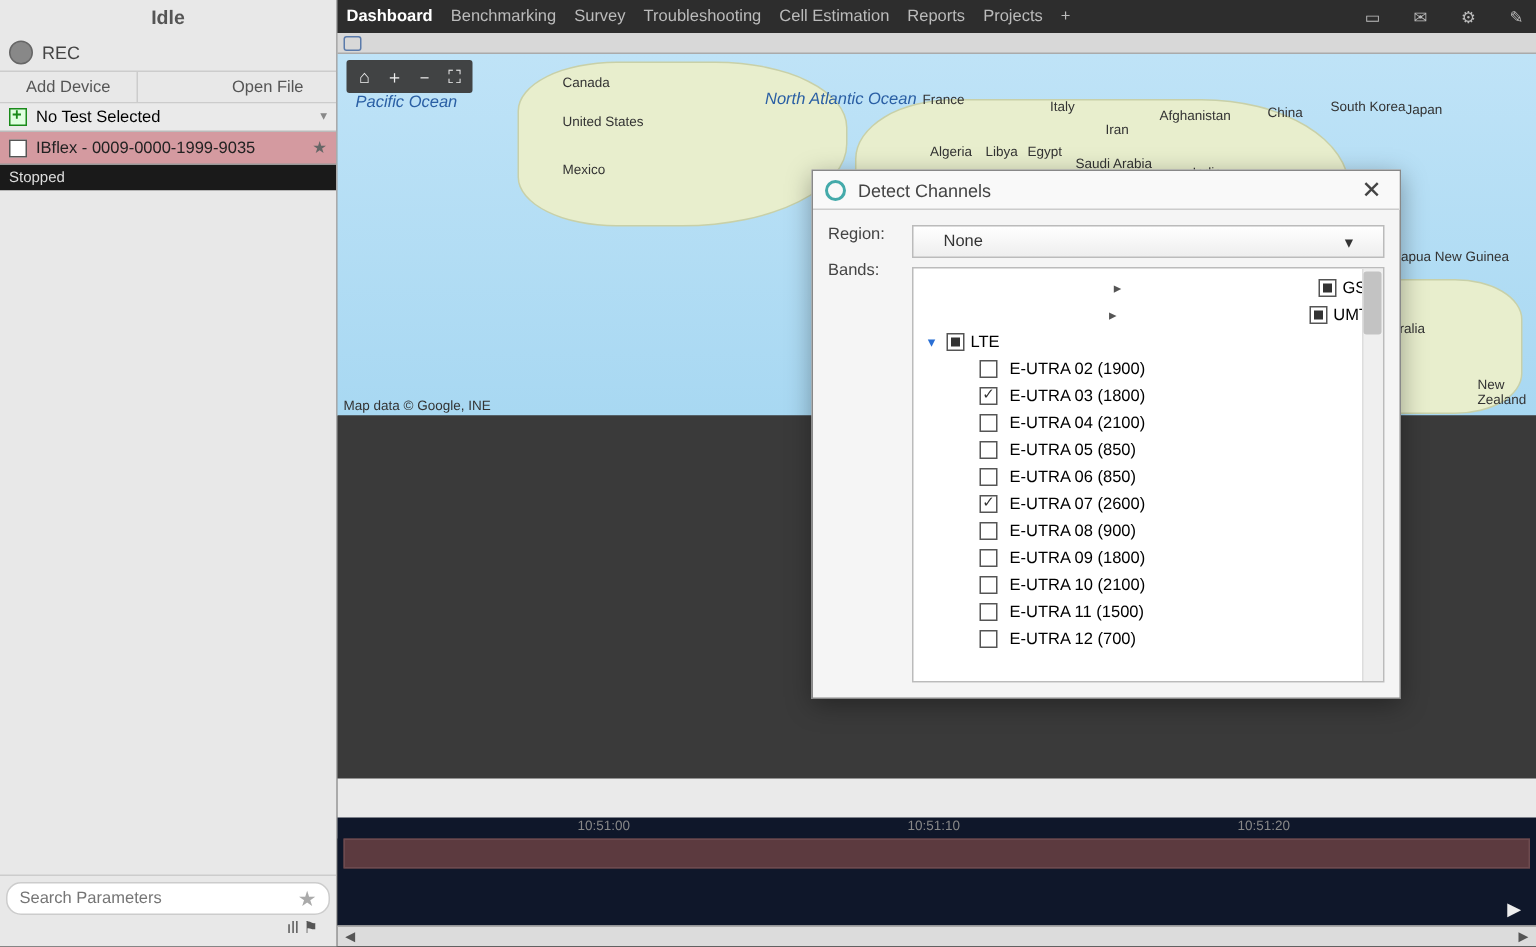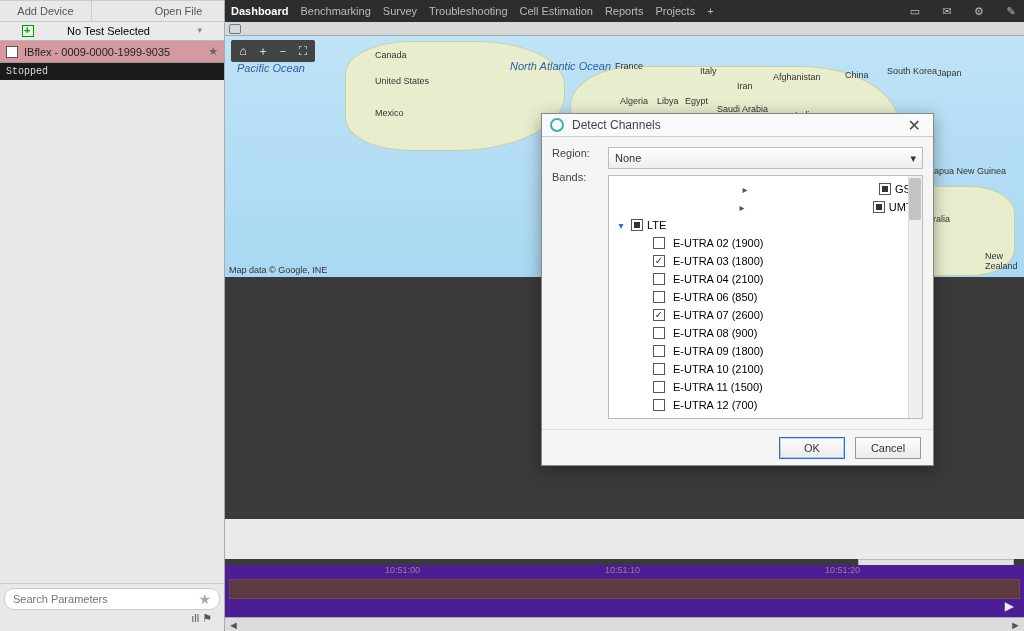--- a/index.html
+++ b/index.html
@@ -8,28 +8,28 @@
 
   
   .left { width:225px; background:#e8e8e8; display:flex; flex-direction:column; border-right:1px solid #aaa; }
   .left-title { text-align:center; font-weight:bold; font-size:13px; padding:4px 0; color:#555;}
   .rec-row { display:flex; align-items:center; padding:4px 6px; gap:6px; }
   .rec-dot { width:16px; height:16px; border-radius:50%; background:#888; border:1px solid #666;}
   .rec-label { font-size:12px; color:#444;}
   .btn-row { display:flex; border-top:1px solid #ccc; border-bottom:1px solid #ccc;gap:41px;}
   .btn-row .half { flex:1; text-align:center; padding:4px 0; font-size:11px; color:#555; border-right:1px solid #ccc; cursor:pointer;}
   .btn-row .half:last-child{ border-right:none;}
-  .notest { display:flex; align-items:flex-start; padding:3px 22px; background:#eaeaea; border-bottom:1px solid #bbb;gap:27px;}
+  .notest { display:flex; align-items:flex-start; padding:3px 6px; background:#eaeaea; border-bottom:1px solid #bbb;}
   .notest .sq { width:12px; height:12px; border:1px solid #1a8a1a; background:#e0ffe0; margin-right:6px; position:relative;}
   .notest .sq:before{content:"+"; position:absolute; left:1px; top:-2px; color:#1a8a1a; font-weight:bold;}
   .notest .subarrow{ margin-left:auto; color:#888; font-size:9px;}
   .device-row { display:flex; align-items:center; padding:4px 6px; background:#d49aa0; color:#222; border-bottom:1px solid #999; gap:6px;}
   .device-row .dicon{ width:12px; height:12px; border:1px solid #555; background:#fff;}
   .device-row .dstar{ margin-left:auto; color:#666;}
-  .status-row { padding:3px 6px; background:#1a1a1a; color:#ddd; font-size:10px;font-family:Liberation Mono, monospace;}
+  .status-row { padding:3px 6px; background:#1a1a1a; color:#ddd; font-size:10px;}
   .left-fill { flex:1; background:#e8e8e8;}
   .left-footer { background:#e8e8e8; padding:4px; border-top:1px solid #ccc;}
   .search-pill { display:flex; align-items:center; background:#fff; border:1px solid #ccc; border-radius:10px; padding:2px 8px;}
   .search-pill input { border:none; outline:none; flex:1; font-size:11px; background:transparent;}
   .search-pill .star { color:#aaa; margin-left:6px; font-size:14px;}
   .signal-bar { text-align:right; padding:2px 8px; color:#555;}
 
   
   .right { flex:1; display:flex; flex-direction:column; position:relative; }
   .titlebar { height:22px; background:#2d2d2d; color:#bbb; display:flex; align-items:center; padding:0 6px; gap:12px; font-size:11px;}
@@ -48,35 +48,35 @@
   .map-attr { position:absolute; bottom:2px; left:4px; font-size:9px; color:#333;}
   .land { position:absolute; background:#e8eecd; border:1px solid #c8d0a8;}
   .country-lbl{ position:absolute; font-size:9px; color:#333;}
 
   .dark-panel { flex:1; background:#3a3a3a; position:relative;}
   .pill-row { position:absolute; top:0; left:0; right:0; height:22px; display:flex; align-items:center; color:#999; font-size:10px; gap:14px; padding-left:480px;}
   .view-chooser { position:absolute; bottom:26px; right:10px; height:46px; background:#e0e0e0; border:1px solid #bbb; display:flex; align-items:center; padding:4px 8px; gap:20px;}
   .vchoice { display:flex; flex-direction:column; align-items:center; font-size:10px; color:#333; gap:2px; cursor:pointer;}
   .vchoice .ic{ width:20px; height:18px; border:1px solid #888; background:#fff;}
   .white-strip { position:absolute; bottom:72px; left:0; right:0; height:40px; background:#eaeaea;}
-  .timeline { position:absolute; bottom:14px; left:0; right:0; height:52px; background:#4c1d95;}
+  .timeline { position:absolute; bottom:14px; left:0; right:0; height:72px; background:#0f172a;}
   .timeline .tick { position:absolute; top:0; font-size:9px; color:#888;}
   .timeline .bar { position:absolute; left:4px; right:4px; top:14px; height:20px; background:#5c3a3f; border:1px solid #6d4a4f;}
   .timeline .play { position:absolute; right:10px; bottom:4px; color:#eee; font-size:12px;}
   .hscroll { position:absolute; bottom:0; left:0; right:0; height:14px; background:#dcdcdc; border-top:1px solid #aaa; display:flex; align-items:center; justify-content:space-between; padding:0 3px; color:#555;}
 
   
   .modal { position:absolute; left:316px; top:113px; width:393px; height:353px; background:#f5f5f5; border:1px solid #888; box-shadow:0 4px 16px rgba(0,0,0,.35); display:flex; flex-direction:column;}
   .modal-title { height:26px; display:flex; align-items:center; padding:0 8px; border-bottom:1px solid #ccc; background:#f9f9f9; font-size:12px; color:#444;}
   .modal-title .mico { width:14px; height:14px; border-radius:50%; border:2px solid #4aa; margin-right:8px;}
   .modal-title .close{ margin-left:auto; font-size:16px; color:#444; cursor:pointer; padding:0 4px;}
   .modal-body { flex:1; display:flex; padding:10px; gap:6px;}
   .mlabels { width:50px; display:flex; flex-direction:column; gap:8px; color:#444;}
   .mcontent { flex:1; display:flex; flex-direction:column; gap:6px;}
-  .region-sel { height:22px; border:1px solid #bbb; background: linear-gradient(#fff,#eee); display:flex; align-items:center; padding:0 6px; color:#333; justify-content:space-between; cursor:pointer;}
+  .region-sel { height:22px; border:1px solid #bbb; background: linear-gradient(#fff,#eee); display:flex; align-items:center; padding:0 20px; color:#333; justify-content:space-between; cursor:pointer;}
   .tree-box { flex:1; border:1px solid #bbb; background:#fff; overflow-y:auto; padding:4px 2px; position:relative;}
   .tree-scroll-track { position:absolute; right:0; top:0; bottom:0; width:14px; background:#efefef; border-left:1px solid #ddd;}
   .tree-scroll-thumb { position:absolute; right:1px; top:2px; width:12px; height:42px; background:#c3c3c3; border-radius:2px;}
   .tree-row { display:flex; align-items:center; height:18px; padding-left:4px; gap:4px;}
   .tree-row .arrow{ width:12px; display:inline-block; text-align:center; color:#555; font-size:10px;}
   .tree-row .arrow.down{ color:#2a6fd4;}
   .tree-row .arrow.right:before{content:"▸";}
   .tree-row .arrow.down:before{content:"▾";}
   .tri-chk { width:12px; height:12px; border:1px solid #555; background:#fff; display:inline-flex; align-items:center; justify-content:center;}
   .tri-chk.square:before{content:""; width:6px; height:6px; background:#333;}
@@ -86,20 +86,25 @@
   .modal-buttons { height:40px; display:flex; align-items:center; justify-content:flex-end; gap:10px; padding:0 12px; border-top:1px solid #ddd; background:#f5f5f5;}
   .btn { min-width:66px; height:22px; border:1px solid #999; background:linear-gradient(#fdfdfd,#eaeaea); color:#333; display:flex; align-items:center; justify-content:center; cursor:pointer; font-size:11px;}
   .btn.primary { border-color:#2a6fd4; box-shadow:0 0 0 1px rgba(42,111,212,.3) inset;}
 </style>
 </head>
 <body>
 
 <div class="root">
 
   <div class="left">
+    <div class="left-title">Idle</div>
+    <div class="rec-row">
+      <div class="rec-dot"></div>
+      <div class="rec-label">REC</div>
+    </div>
     <div class="btn-row">
       <div class="half">Add Device</div>
       <div class="half">Open File</div>
     </div>
     <div class="notest">
       <span class="sq"></span>
       <span>No Test Selected</span>
       <span class="subarrow">▾</span>
     </div>
     <div class="device-row">
@@ -254,20 +259,24 @@
               <div class="tree-row tree-leaf">
           <span class="chk">✓</span>
           <span class="txt">E-UTRA 03 (1800)</span>
         </div>
               <div class="tree-row tree-leaf">
           <span class="chk"></span>
           <span class="txt">E-UTRA 04 (2100)</span>
         </div>
               <div class="tree-row tree-leaf">
           <span class="chk"></span>
+          <span class="txt">E-UTRA 05 (850)</span>
+        </div>
+              <div class="tree-row tree-leaf">
+          <span class="chk"></span>
           <span class="txt">E-UTRA 06 (850)</span>
         </div>
               <div class="tree-row tree-leaf">
           <span class="chk">✓</span>
           <span class="txt">E-UTRA 07 (2600)</span>
         </div>
               <div class="tree-row tree-leaf">
           <span class="chk"></span>
           <span class="txt">E-UTRA 08 (900)</span>
         </div>
@@ -286,20 +295,16 @@
               <div class="tree-row tree-leaf">
           <span class="chk"></span>
           <span class="txt">E-UTRA 12 (700)</span>
         </div>
               <div class="tree-scroll-track">
                 <div class="tree-scroll-thumb"></div>
               </div>
           </div>
         </div>
       </div>
-      <div class="modal-buttons">
-        <div class="btn primary">OK</div>
-        <div class="btn">Cancel</div>
-      </div>
     </div>
 
   </div>
 </div>
 
 </body></html>

